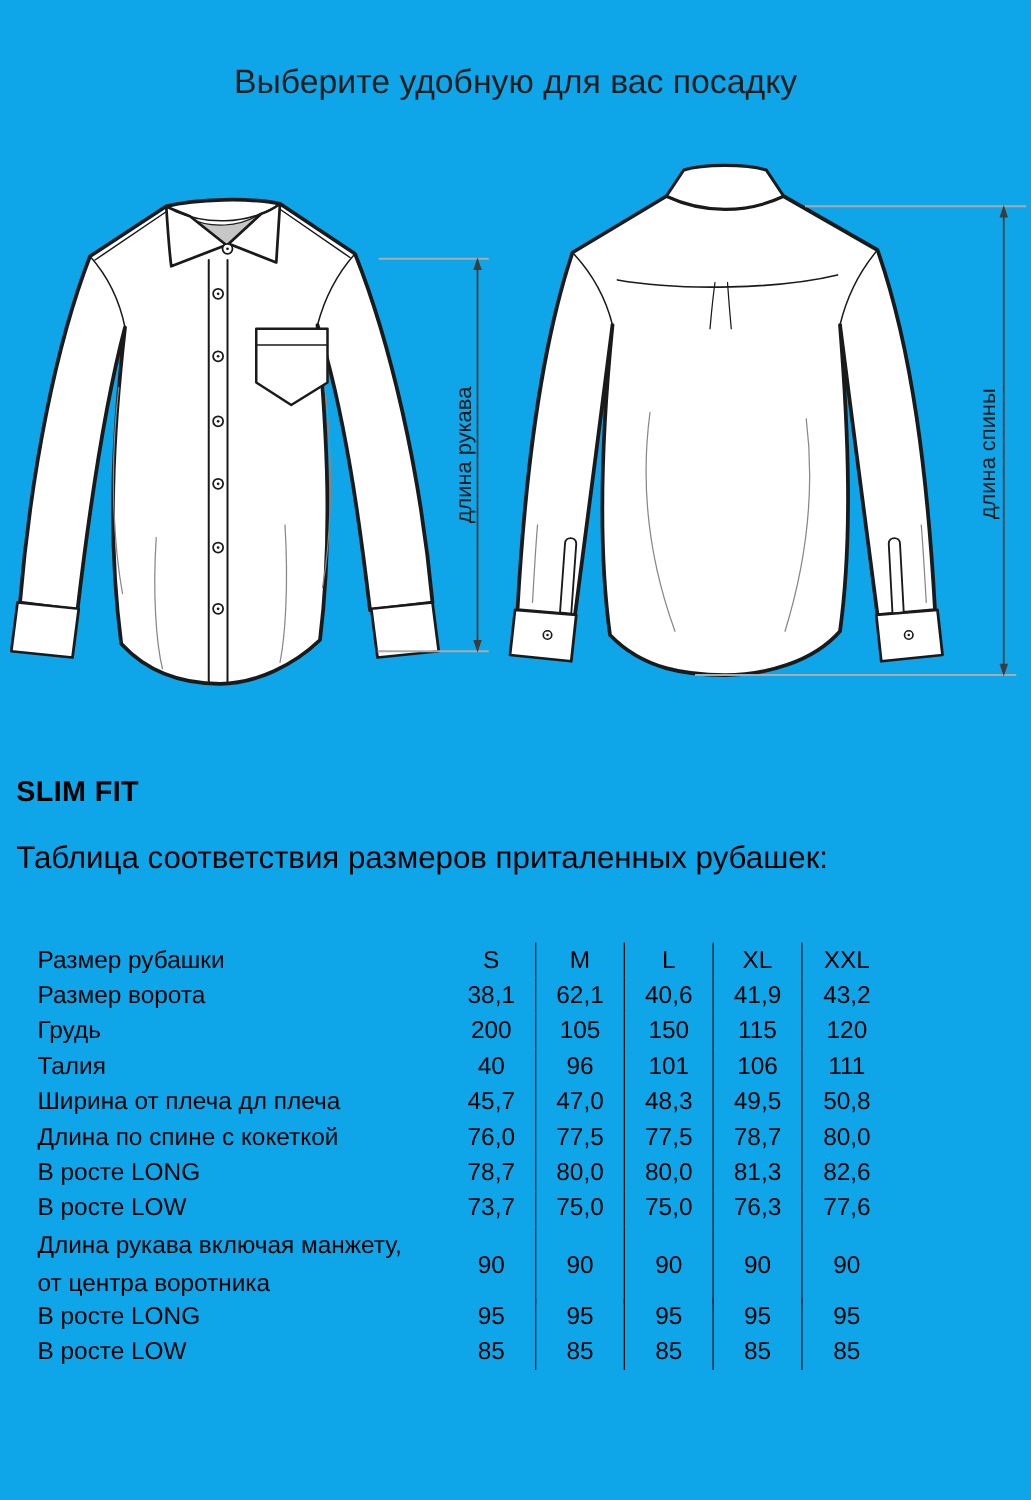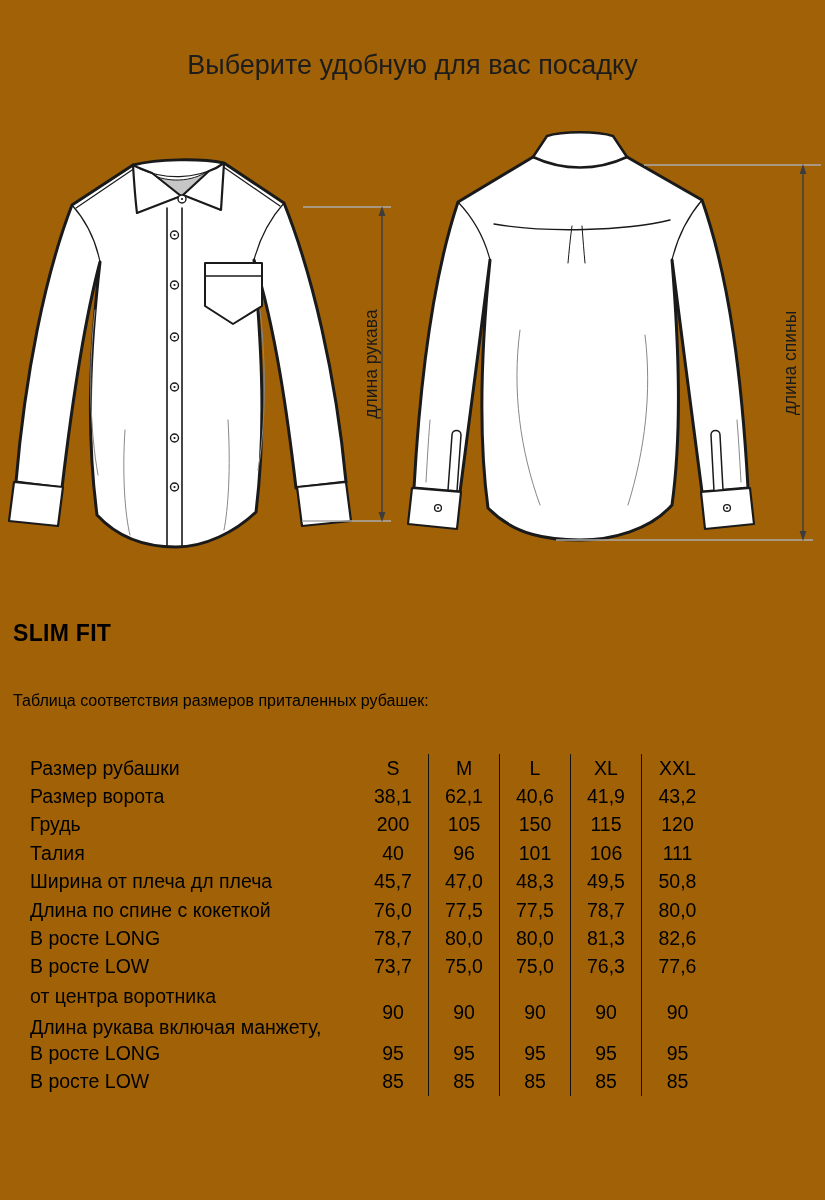--- a/index.html
+++ b/index.html
@@ -1,31 +1,31 @@
 <!DOCTYPE html>
 <html><head>
 <meta charset="utf-8">
 <style>
   html,body { margin:0; padding:0; background:#fff; }
   .page {
-    position:relative; width:825px; height:1200px; background:#a16207;
+    position:relative; width:825px; height:1200px; background:#0ea5e9;
     font-family:"Liberation Sans", sans-serif; color:#111; overflow:hidden;
   }
   .title {
     position:absolute; top:50px; left:0; width:825px;
     text-align:center; font-size:27px; color:#1c1c1c;
   }
   .diagram-svg { position:absolute; top:120px; left:0; }
   .slim-heading {
     position:absolute; top:620px; left:13px;
     font-size:23px; font-weight:bold; letter-spacing:0.3px; color:#000;
   }
   .subheading {
-    position:absolute; top:692px; left:13px;
-    font-size:16px; color:#000;
+    position:absolute; top:672px; left:13px;
+    font-size:25px; color:#000;
   }
   .size-table { position:absolute; top:754px; left:0; width:740px; }
   .t-row {
     display:grid;
     grid-template-columns:358px 71px 71px 71px 71px 71px;
     height:28.4px;
   }
   .t-row.tall { height:58px; }
   .cell {
     display:flex; align-items:center;
@@ -245,22 +245,22 @@
       <div class="cell label">В росте LOW</div>
       <div class="cell val">73,7</div>
       <div class="cell val">75,0</div>
       <div class="cell val">75,0</div>
       <div class="cell val">76,3</div>
       <div class="cell val last">77,6</div>
     </div>
 
     <div class="t-row tall">
       <div class="cell label two-line">
+        <span>Длина рукава включая манжету,</span>
         <span>от центра воротника</span>
-        <span>Длина рукава включая манжету,</span>
       </div>
       <div class="cell val">90</div>
       <div class="cell val">90</div>
       <div class="cell val">90</div>
       <div class="cell val">90</div>
       <div class="cell val last">90</div>
     </div>
 
     <div class="t-row">
       <div class="cell label">В росте LONG</div>

